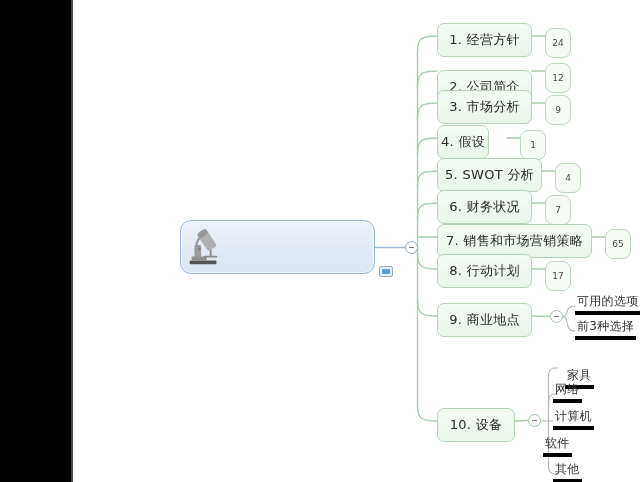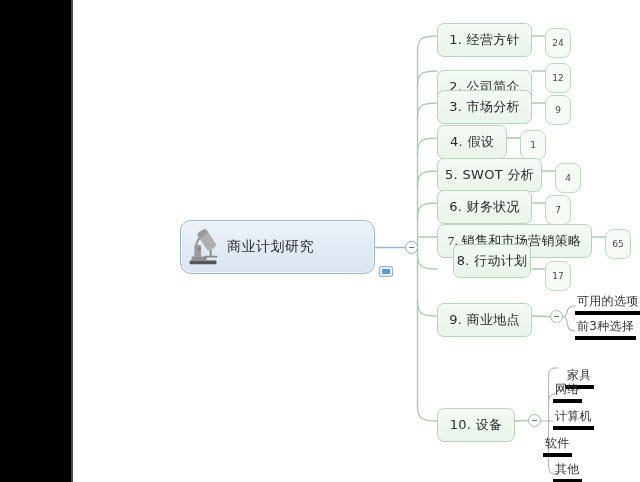--- a/index.html
+++ b/index.html
@@ -204,21 +204,20 @@
         <rect x="24" y="33" width="14" height="2" rx="1" fill="#8a8a8a"></rect>
         <rect x="30" y="27" width="2" height="7" fill="#8a8a8a"></rect>
         <g transform="rotate(-34 26 16)">
           <rect x="21" y="6" width="11" height="22" rx="3" fill="#b0b0b0"></rect>
           <rect x="21" y="6" width="11" height="6" rx="3" fill="#9a9a9a"></rect>
         </g>
         <path d="M16 24 C16 18 19 14 23 12" stroke="#9a9a9a" stroke-width="2.4" fill="none" stroke-linecap="round"></path>
         <circle cx="19" cy="26" r="1.3" fill="#7d7d7d"></circle>
       </g>
     </svg>
-    <span class="root-label">商业计划研究</span>
   </div>
 
   <div class="note-icon" id="note-icon" style="left: 379px; top: 266px;">
       <i></i>
     </div>
 
   <div class="toggle blue" id="trunk-toggle" style="left: 405px; top: 241px;">
       <i></i>
     </div>
 
@@ -234,45 +233,45 @@
       </div>
       <div class="badge" style="left: 545px; top: 63px;">
         <span>12</span>
       </div>
       <div class="branch-node" style="left: 437px; top: 90px; width: 95px;">
         <span class="branch-label">3. 市场分析</span>
       </div>
       <div class="badge" style="left: 545px; top: 95px;">
         <span>9</span>
       </div>
-      <div class="branch-node" style="left: 437px; top: 125px; width: 70px;">
+      <div class="branch-node" style="left: 437px; top: 125px; width: 52px;">
         <span class="branch-label">4. 假设</span>
       </div>
       <div class="badge" style="left: 520px; top: 130px;">
         <span>1</span>
       </div>
       <div class="branch-node" style="left: 437px; top: 158px; width: 105px;">
         <span class="branch-label">5. SWOT 分析</span>
       </div>
       <div class="badge" style="left: 555px; top: 163px;">
         <span>4</span>
       </div>
       <div class="branch-node" style="left: 437px; top: 190px; width: 95px;">
         <span class="branch-label">6. 财务状况</span>
       </div>
       <div class="badge" style="left: 545px; top: 195px;">
         <span>7</span>
       </div>
-      <div class="branch-node" style="left: 437px; top: 224px; width: 155px; font-family: Liberation Serif, serif;">
+      <div class="branch-node" style="left: 437px; top: 224px; width: 155px;">
         <span class="branch-label">7. 销售和市场营销策略</span>
       </div>
       <div class="badge" style="left: 605px; top: 229px;">
         <span>65</span>
       </div>
-      <div class="branch-node" style="left: 437px; top: 244px; width: 78px; margin-left: 16px;">
+      <div class="branch-node" style="left: 437px; top: 254px; width: 95px;">
         <span class="branch-label">8. 行动计划</span>
       </div>
       <div class="badge" style="left: 545px; top: 261px;">
         <span>17</span>
       </div>
       <div class="branch-node" style="left: 437px; top: 303px; width: 95px;">
         <span class="branch-label">9. 商业地点</span>
       </div>
       <div class="branch-node" style="left: 437px; top: 408px; width: 78px;">
         <span class="branch-label">10. 设备</span>

